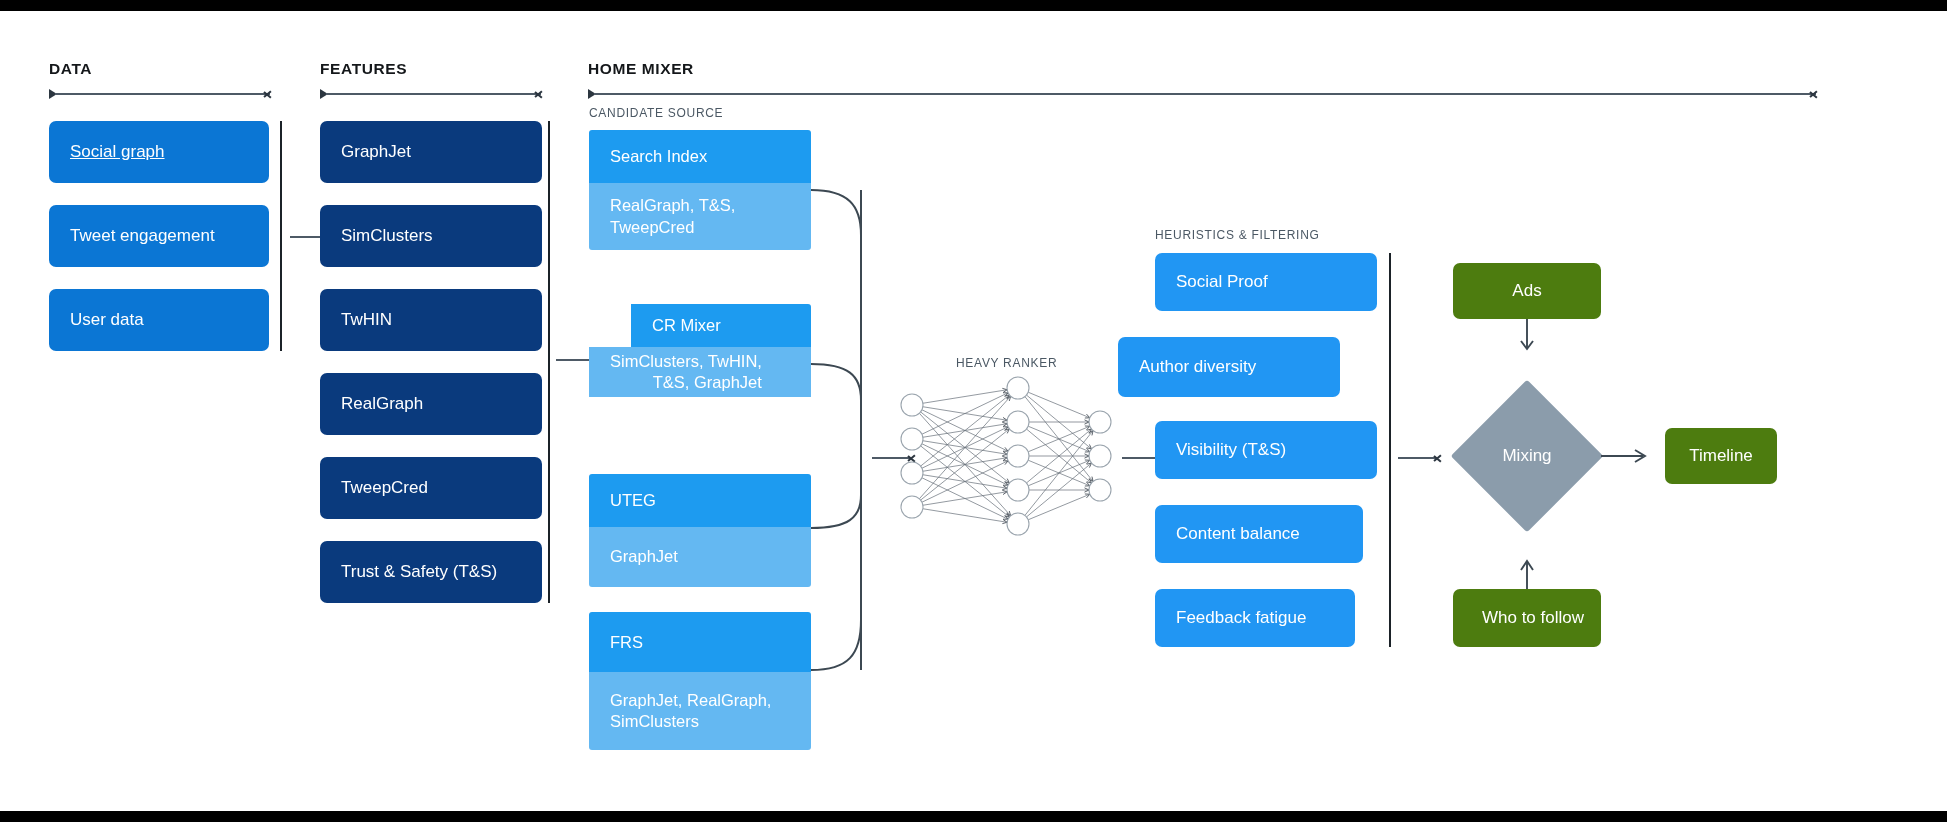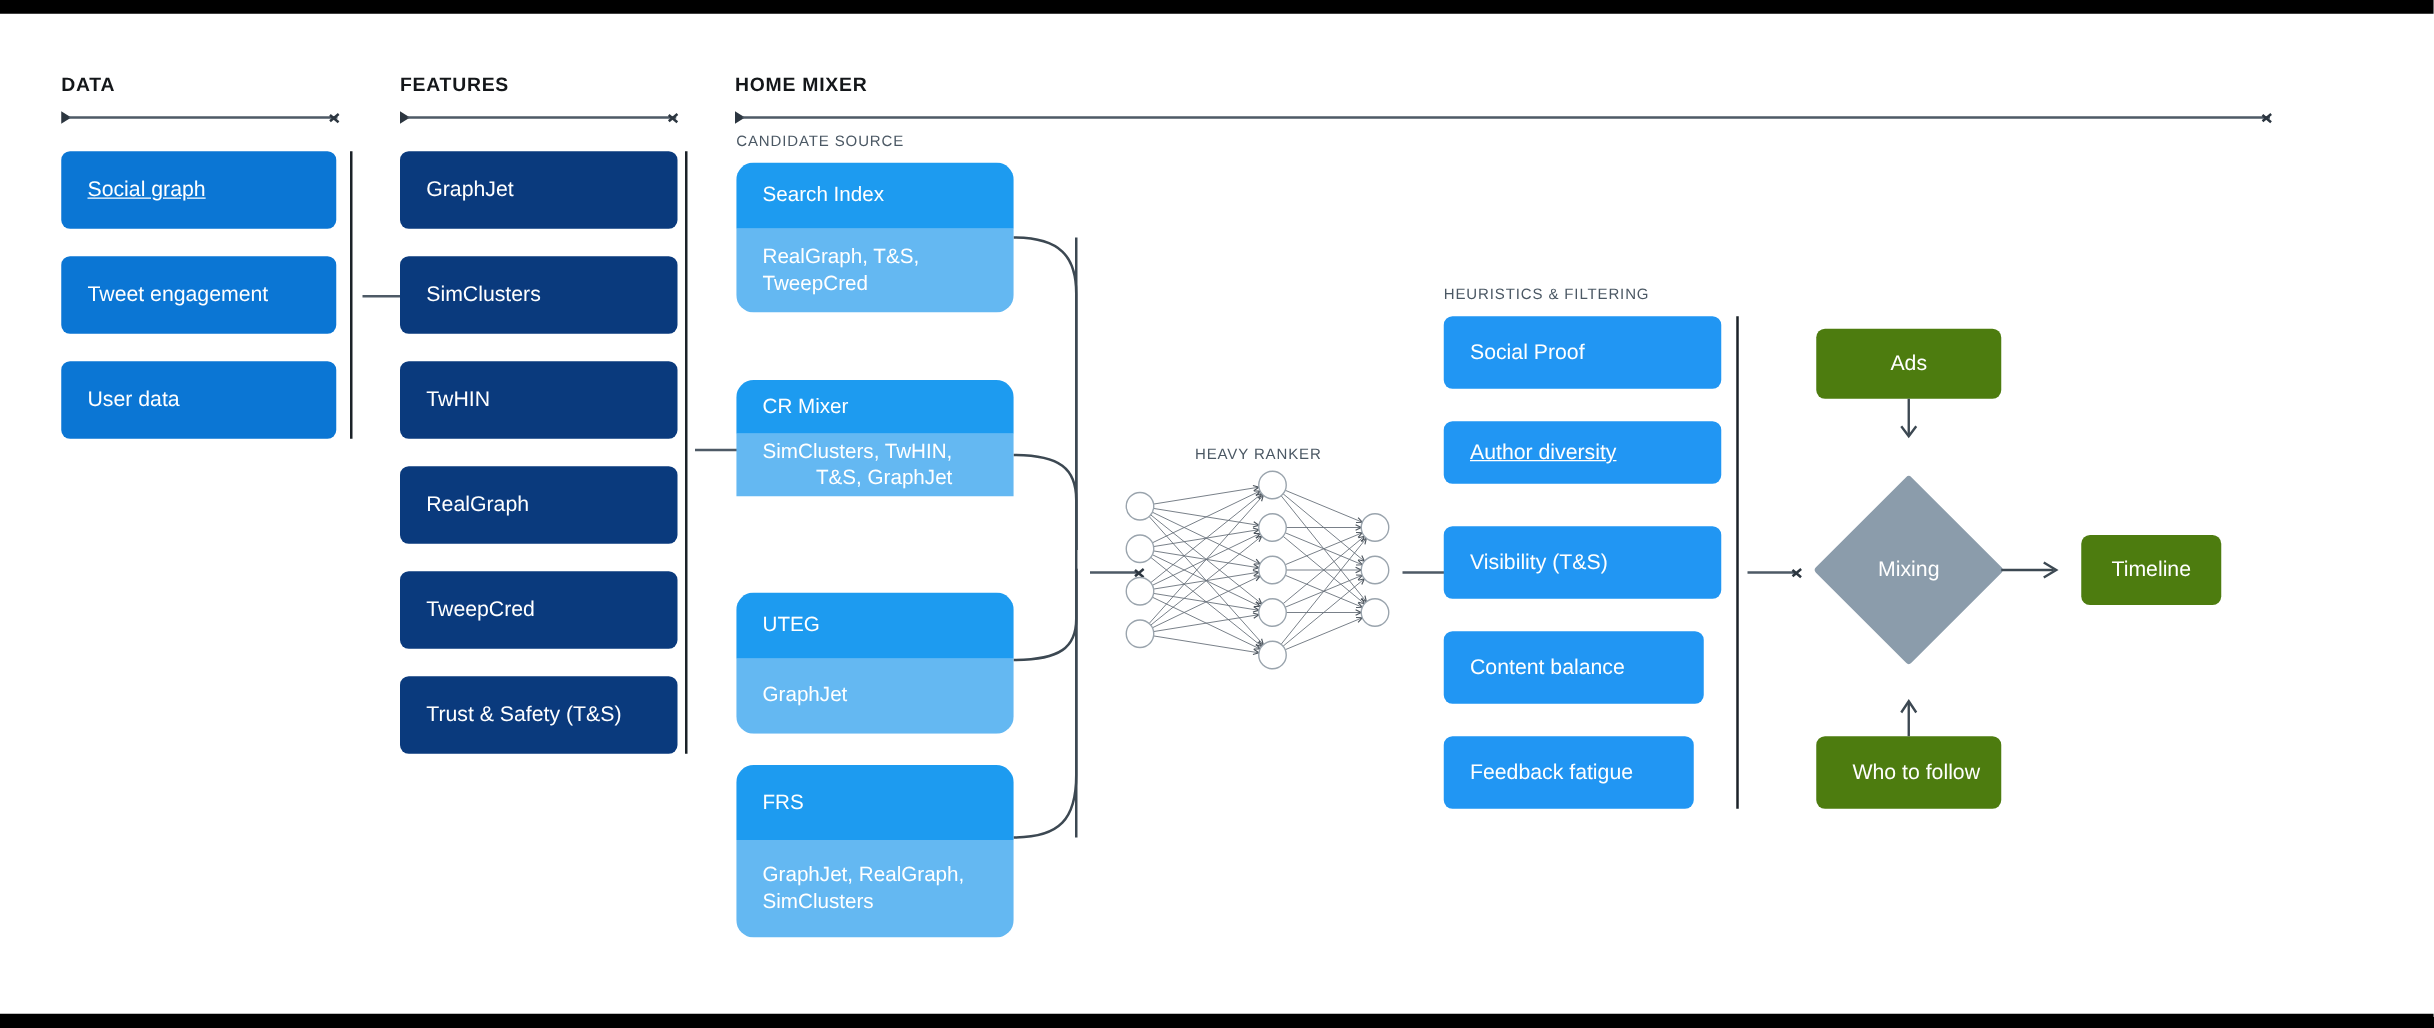--- a/index.html
+++ b/index.html
@@ -53,21 +53,21 @@
     display: flex; align-items: center;
     color: #ffffff; font-size: 17px; font-weight: 400;
     padding-left: 21px;
   }
   .box.data   { background: #0b76d4; }
   .box.feat   { background: #0a3a7d; }
   .box.heur   { background: #2196f3; }
   .box.node   { background: #4d7c0f; }
 
   
-  .cand { position: absolute; border-radius: 14px; overflow: hidden; }
+  .cand { position: absolute; border-radius: 3px; overflow: hidden; }
   .cand .hd {
     background: #1d9bf0; color: #fff; font-size: 16.5px;
     display: flex; align-items: center; padding-left: 21px;
   }
   .cand .bd {
     background: #64b8f2; color: #fff; font-size: 16.5px; line-height: 1.28;
     display: flex; align-items: center; padding: 0 16px 0 21px;
   }
 
   
@@ -178,21 +178,21 @@
     <div class="hd2" style="left:36px;"></div>
   </div>
 
   <div class="cand" style="left:589px; top:130px; width:222px; height:120px;">
     <div class="hd" style="height:53px;">Search Index</div>
     <div class="bd" style="height:67px; white-space:pre-line;">RealGraph, T&amp;S,
 TweepCred</div>
   </div>
 
   <div class="cand" style="left:589px; top:304px; width:222px; height:120px;">
-    <div class="hd" style="height:43px;">CR Mixer</div>
+    <div class="hd" style="height:43px;margin-left:42px;">CR Mixer</div>
     <div class="bd" style="height:50px; white-space:pre-line;text-align:right;">SimClusters, TwHIN,
 T&amp;S, GraphJet</div>
   </div>
 
   <div class="cand" style="left:589px; top:474px; width:222px; height:113px;">
     <div class="hd" style="height:53px;">UTEG</div>
     <div class="bd" style="height:60px; white-space:pre-line;">GraphJet</div>
   </div>
 
   <div class="cand" style="left:589px; top:612px; width:222px; height:138px;">
@@ -306,21 +306,21 @@
   </svg>
 
   <div class="conn" style="left:1122px; top:452px; width:48px;">
     <div class="ln" style="width:38px;"></div>
     <div class="hd2" style="left:36px;"></div>
   </div>
 
   <div class="box heur" style="left:1155px; top:253px; width:222px; height:58px;">
     <span>Social Proof</span>
   </div>
-  <div class="box heur" style="left:1155px; top:337px; width:222px; height:50px;text-decoration:underline;">
+  <div class="box heur" style="left:1118px; top:337px; width:222px; height:60px;">
     <span>Author diversity</span>
   </div>
   <div class="box heur" style="left:1155px; top:421px; width:222px; height:58px;">
     <span>Visibility (T&amp;S)</span>
   </div>
   <div class="box heur" style="left:1155px; top:505px; width:208px; height:58px;">
     <span>Content balance</span>
   </div>
   <div class="box heur" style="left:1155px; top:589px; width:200px; height:58px;">
     <span>Feedback fatigue</span>

